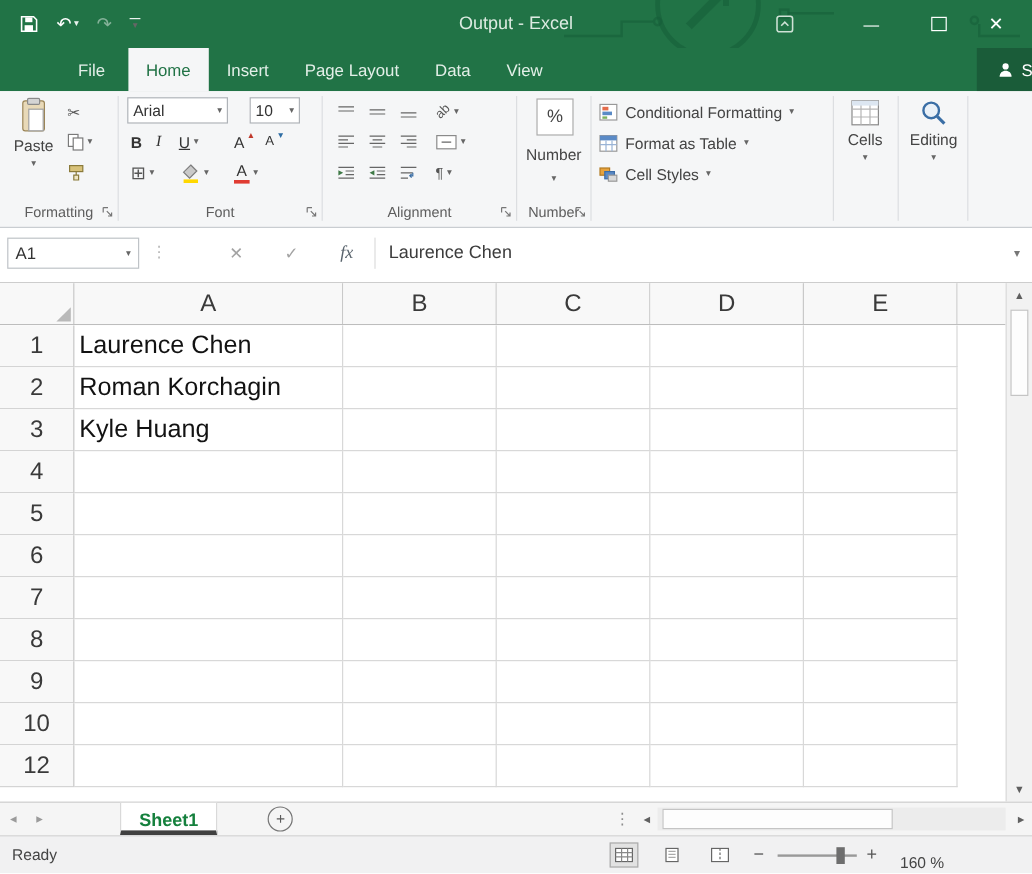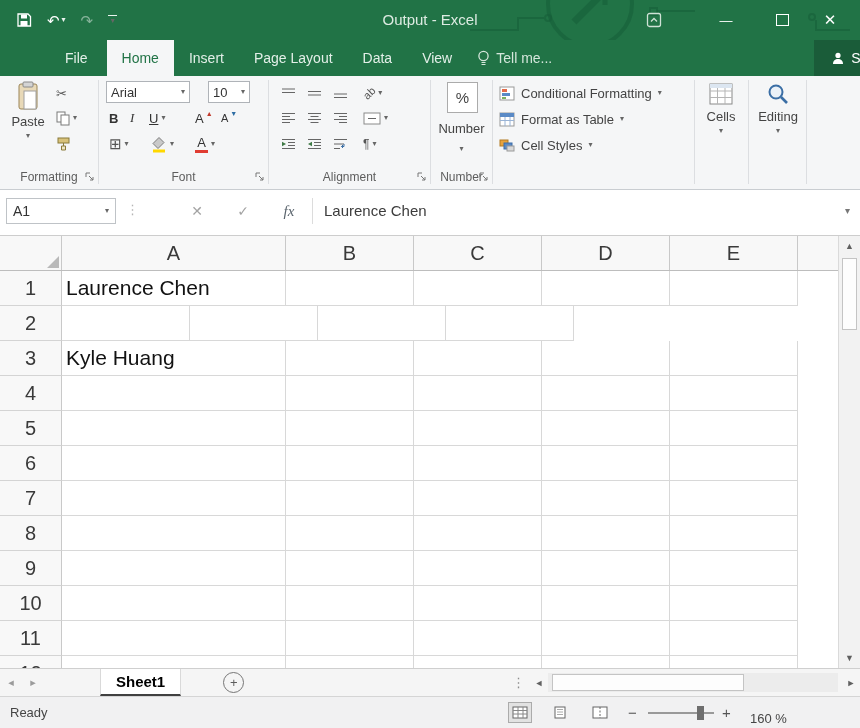--- a/index.html
+++ b/index.html
@@ -94,22 +94,22 @@
   .varrow{position:absolute;left:0;width:100%;height:20px;display:flex;align-items:center;justify-content:center;
           font-size:9px;color:#5f5f5f;}
   .vthumb{position:absolute;left:3px;right:3px;top:22px;height:72px;background:#fdfdfd;border:1px solid #c4c4c4;box-sizing:border-box;}
 
   
   .sheetbar{position:absolute;left:0;top:668px;width:860px;height:28px;background:#f5f5f5;border-top:1px solid #cfcfcf;
             box-sizing:border-box;display:flex;align-items:stretch;font-size:15px;}
   .snav{width:22px;display:flex;align-items:center;justify-content:center;color:#9b9b9b;font-size:11px;}
   .sspacer{width:56px;}
   .stab{display:flex;align-items:center;padding:0 15px;color:#474747;border-right:1px solid #d9d9d9;box-sizing:border-box;}
-  .stab.active{background:#fff;color:#000000;font-weight:bold;border-left:1px solid #d9d9d9;
-               border-bottom:2px solid #404040;}
+  .stab.active{background:#fff;color:#15803d;font-weight:bold;border-left:1px solid #d9d9d9;
+               border-bottom:4px solid #404040;align-items:flex-end;}
   .addsheet{margin-left:42px;align-self:center;width:19px;height:19px;border:1px solid #767676;border-radius:50%;
             display:flex;align-items:center;justify-content:center;color:#5c5c5c;font-size:13px;line-height:1;}
   .sdots{position:absolute;left:512px;top:0;height:27px;line-height:27px;color:#8d8d8d;font-size:13px;}
   .hsL{position:absolute;left:530px;top:5px;width:18px;height:18px;display:flex;align-items:center;justify-content:center;
        color:#616161;font-size:9px;}
   .hstrack{position:absolute;left:548px;top:4px;width:290px;height:19px;background:#ececec;}
   .hsthumb{position:absolute;left:552px;top:5px;width:192px;height:17px;background:#fdfdfd;border:1px solid #c4c4c4;box-sizing:border-box;}
   .hsR{position:absolute;left:842px;top:5px;width:18px;height:18px;display:flex;align-items:center;justify-content:center;
        color:#616161;font-size:9px;}
 
@@ -181,27 +181,20 @@
     </div>
   </div>
 
   <div class="tabsrow">
     <div class="tab first">File</div>
     <div class="tab active">Home</div>
     <div class="tab">Insert</div>
     <div class="tab">Page Layout</div>
     <div class="tab">Data</div>
     <div class="tab">View</div>
-    <div class="tellme">
-      <svg width="13" height="17" viewBox="0 0 13 17">
-        <circle cx="6.5" cy="6" r="4.6" fill="none" stroke="#d6e7dc" stroke-width="1.3"></circle>
-        <path d="M4.5 12.5 h4 M4.5 14.5 h4" stroke="#d6e7dc" stroke-width="1.2"></path>
-      </svg>
-      <span>Tell me...</span>
-    </div>
     <div class="share">
       <svg width="14" height="14" viewBox="0 0 14 14">
         <circle cx="7" cy="4.4" r="2.6" fill="#fff"></circle>
         <path d="M2 13 c0-3.2 2.2-5 5-5 s5 1.8 5 5 Z" fill="#fff"></path>
       </svg>
       <span>Share</span>
     </div>
   </div>
 
   <div class="ribbon">
@@ -474,20 +467,21 @@
       <div class="grow">
         <div class="rowh">1</div>
         <div class="cell" style="width: 224px;">Laurence Chen</div>
         <div class="cell" style="width: 128px;"></div>
         <div class="cell" style="width: 128px;"></div>
         <div class="cell" style="width: 128px;"></div>
         <div class="cell" style="width: 128px;"></div>
       </div>
       <div class="grow">
         <div class="rowh">2</div>
+        <div class="cell" style="width: 224px;">Roman Korchagin</div>
         <div class="cell" style="width: 128px;"></div>
         <div class="cell" style="width: 128px;"></div>
         <div class="cell" style="width: 128px;"></div>
         <div class="cell" style="width: 128px;"></div>
       </div>
       <div class="grow">
         <div class="rowh">3</div>
         <div class="cell" style="width: 224px;">Kyle Huang</div>
         <div class="cell" style="width: 128px;"></div>
         <div class="cell" style="width: 128px;"></div>
@@ -537,28 +531,20 @@
       <div class="grow">
         <div class="rowh">9</div>
         <div class="cell" style="width: 224px;"></div>
         <div class="cell" style="width: 128px;"></div>
         <div class="cell" style="width: 128px;"></div>
         <div class="cell" style="width: 128px;"></div>
         <div class="cell" style="width: 128px;"></div>
       </div>
       <div class="grow">
         <div class="rowh">10</div>
-        <div class="cell" style="width: 224px;"></div>
-        <div class="cell" style="width: 128px;"></div>
-        <div class="cell" style="width: 128px;"></div>
-        <div class="cell" style="width: 128px;"></div>
-        <div class="cell" style="width: 128px;"></div>
-      </div>
-      <div class="grow">
-        <div class="rowh">11</div>
         <div class="cell" style="width: 224px;"></div>
         <div class="cell" style="width: 128px;"></div>
         <div class="cell" style="width: 128px;"></div>
         <div class="cell" style="width: 128px;"></div>
         <div class="cell" style="width: 128px;"></div>
       </div>
       <div class="grow">
         <div class="rowh">12</div>
         <div class="cell" style="width: 224px;"></div>
         <div class="cell" style="width: 128px;"></div>

